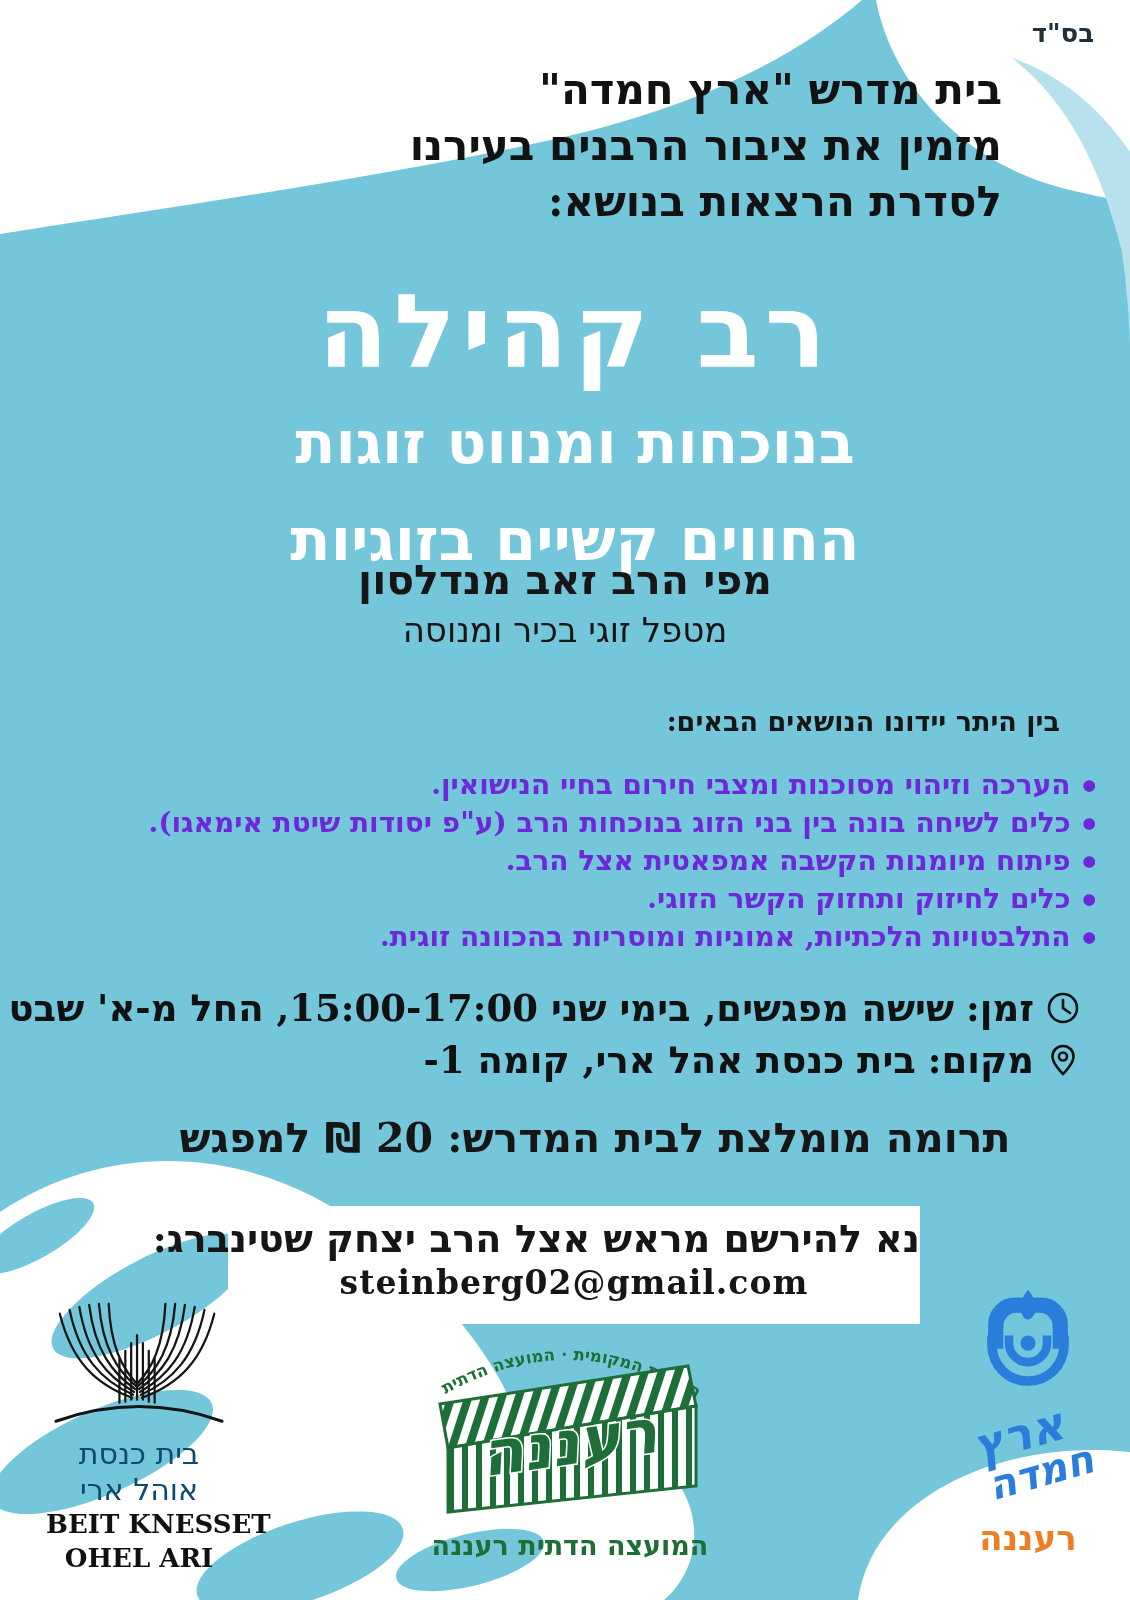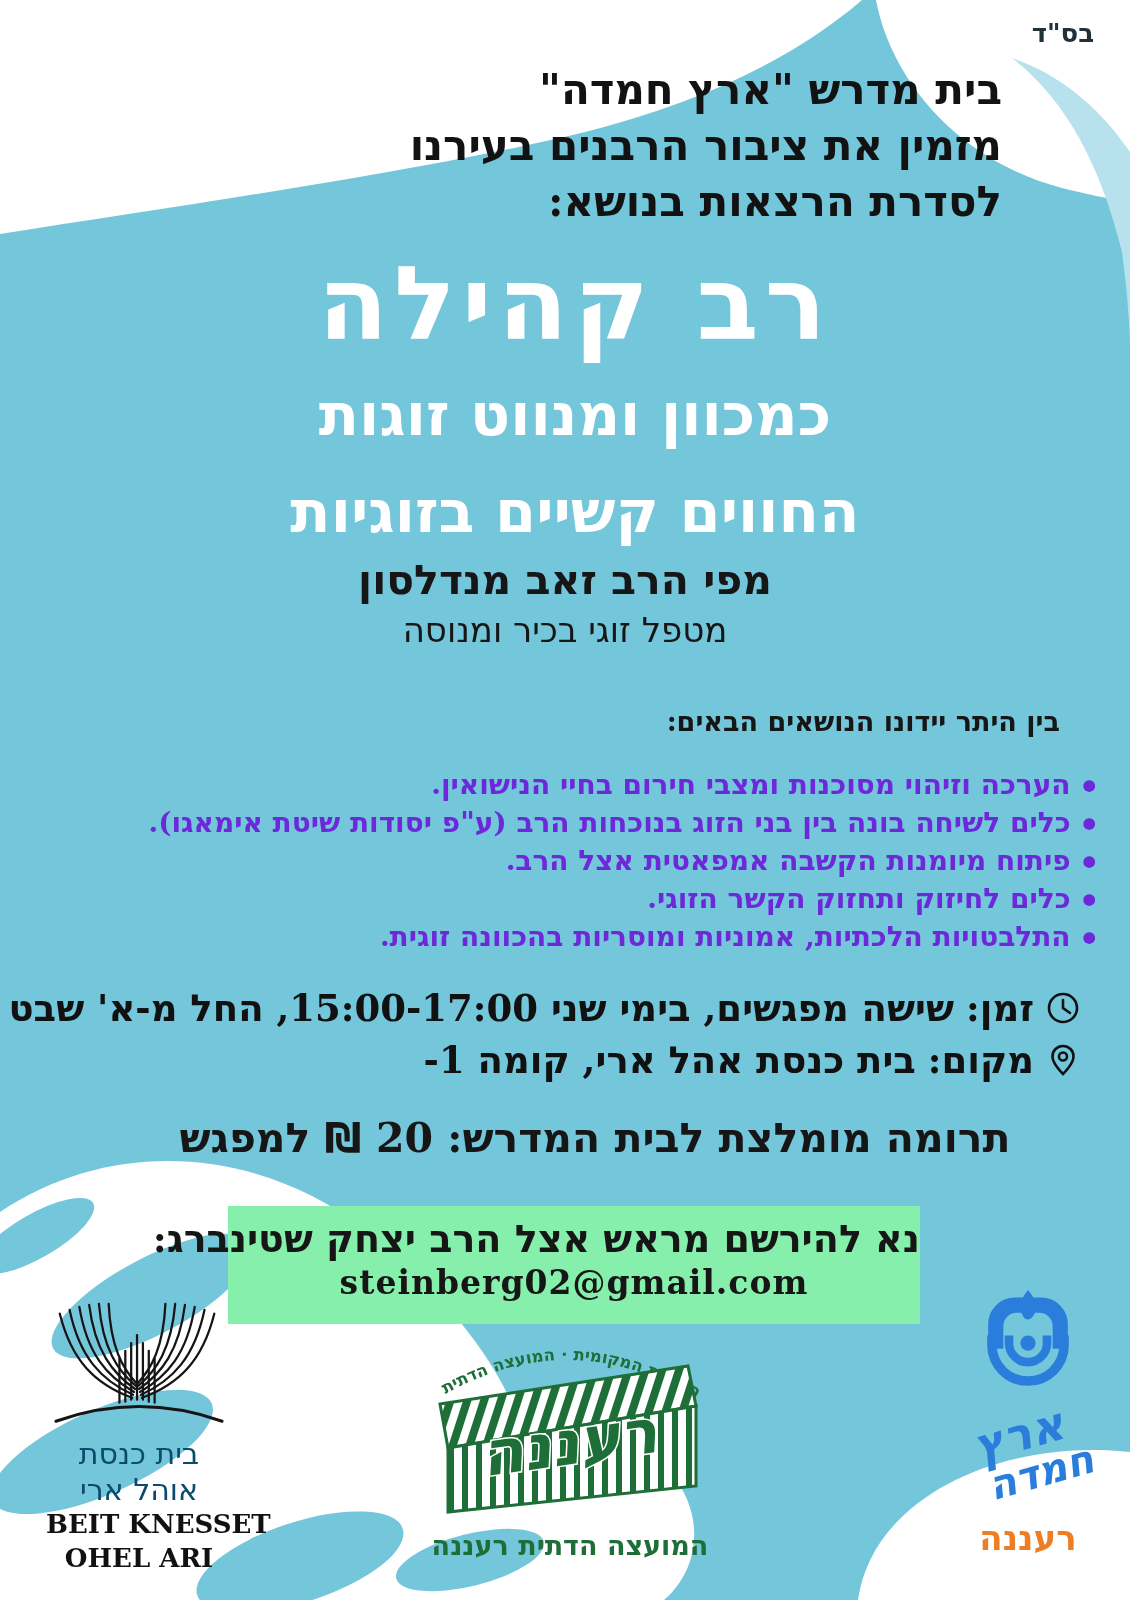--- a/index.html
+++ b/index.html
@@ -13,42 +13,42 @@
   .abs{position:absolute;z-index:2;}
   .rtl{direction:rtl;unicode-bidi:plaintext;}
   .nowrap{white-space:nowrap;}
 
   .bsd{top:18px;right:36px;font-size:26px;font-weight:bold;color:#22303a;}
 
   .header-block{top:62px;right:128px;text-align:right;font-weight:bold;
     font-size:42px;line-height:1.33;color:#121212;}
 
   .title-block{top:250px;left:60px;width:1030px;text-align:center;color:#ffffff;}
-  .title-main{font-size:102px;font-weight:600;letter-spacing:6px;line-height:1.05;}
+  .title-main{font-size:102px;font-weight:600;letter-spacing:6px;line-height:1.05;margin-top:28px;}
   .title-sub{font-size:59px;font-weight:600;line-height:1.3;margin-top:20px;}
 
   .speaker-block{top:556px;left:0;width:1130px;text-align:center;}
   .speaker-name{font-size:41px;font-weight:bold;}
   .speaker-desc{font-size:34px;font-weight:400;margin-top:6px;}
 
   .topics-header{top:706px;right:70px;font-size:27px;font-weight:600;}
 
   .topics-list{top:766px;right:34px;width:1086px;margin:0;padding:0;list-style:none;
     text-align:right;color:#6d28d9;font-size:28px;font-weight:600;line-height:37px;}
   .topics-list li{white-space:nowrap;}
   .topics-list li::before{content:"●";font-size:0.55em;vertical-align:4px;margin-left:12px;}
 
   .details-block{top:986px;right:50px;font-size:37px;font-weight:600;color:#111;}
   .detail-row{display:flex;direction:rtl;align-items:center;gap:12px;margin-bottom:8px;white-space:nowrap;}
   .detail-row .ic{flex:0 0 auto;display:inline-flex;}
   .detail-label{font-weight:bold;}
 
   .donation{top:1114px;left:30px;width:1130px;text-align:center;font-size:41px;font-weight:bold;}
 
-  .regbox{top:1206px;left:228px;width:692px;height:118px;background:#86efac;
+  .regbox{top:1206px;left:228px;width:692px;height:118px;background:#ffffff;
     text-align:center;z-index:2;}
   .reg-line{font-size:38px;font-weight:bold;margin-top:10px;}
   .reg-email{font-size:33px;font-weight:bold;letter-spacing:1px;direction:ltr;margin-top:2px;}
 
   .ohel{top:1300px;left:46px;width:186px;text-align:center;}
   .ohel .heb{font-family:"DejaVu Sans",sans-serif;font-size:30px;font-weight:500;line-height:1.2;color:#0c4a6e;}
   .ohel .eng{font-size:26px;font-weight:bold;line-height:1.3;color:#111;}
 
   .council{top:1326px;left:420px;width:300px;text-align:center;}
   .council-caption{font-family:"DejaVu Sans",sans-serif;font-size:27px;font-weight:bold;color:#1e6e38;margin-top:12px;}
@@ -90,21 +90,21 @@
   <div class="abs bsd rtl">בס"ד</div>
 
   <div class="abs header-block rtl">
     <div class="nowrap">בית מדרש "ארץ חמדה"</div>
     <div class="nowrap">מזמין את ציבור הרבנים בעירנו</div>
     <div class="nowrap">לסדרת הרצאות בנושא:</div>
   </div>
 
   <div class="abs title-block rtl">
     <div class="title-main nowrap">רב קהילה</div>
-    <div class="title-sub nowrap">כמכוון ומנווט זוגות</div>
+    <div class="title-sub nowrap">בנוכחות ומנווט זוגות</div>
     <div class="title-sub nowrap">החווים קשיים בזוגיות</div>
   </div>
 
   <div class="abs speaker-block rtl">
     <div class="speaker-name nowrap">מפי הרב זאב מנדלסון</div>
     <div class="speaker-desc nowrap">מטפל זוגי בכיר ומנוסה</div>
   </div>
 
   <div class="abs topics-header rtl nowrap">בין היתר יידונו הנושאים הבאים:</div>
   <ul class="abs topics-list rtl">

